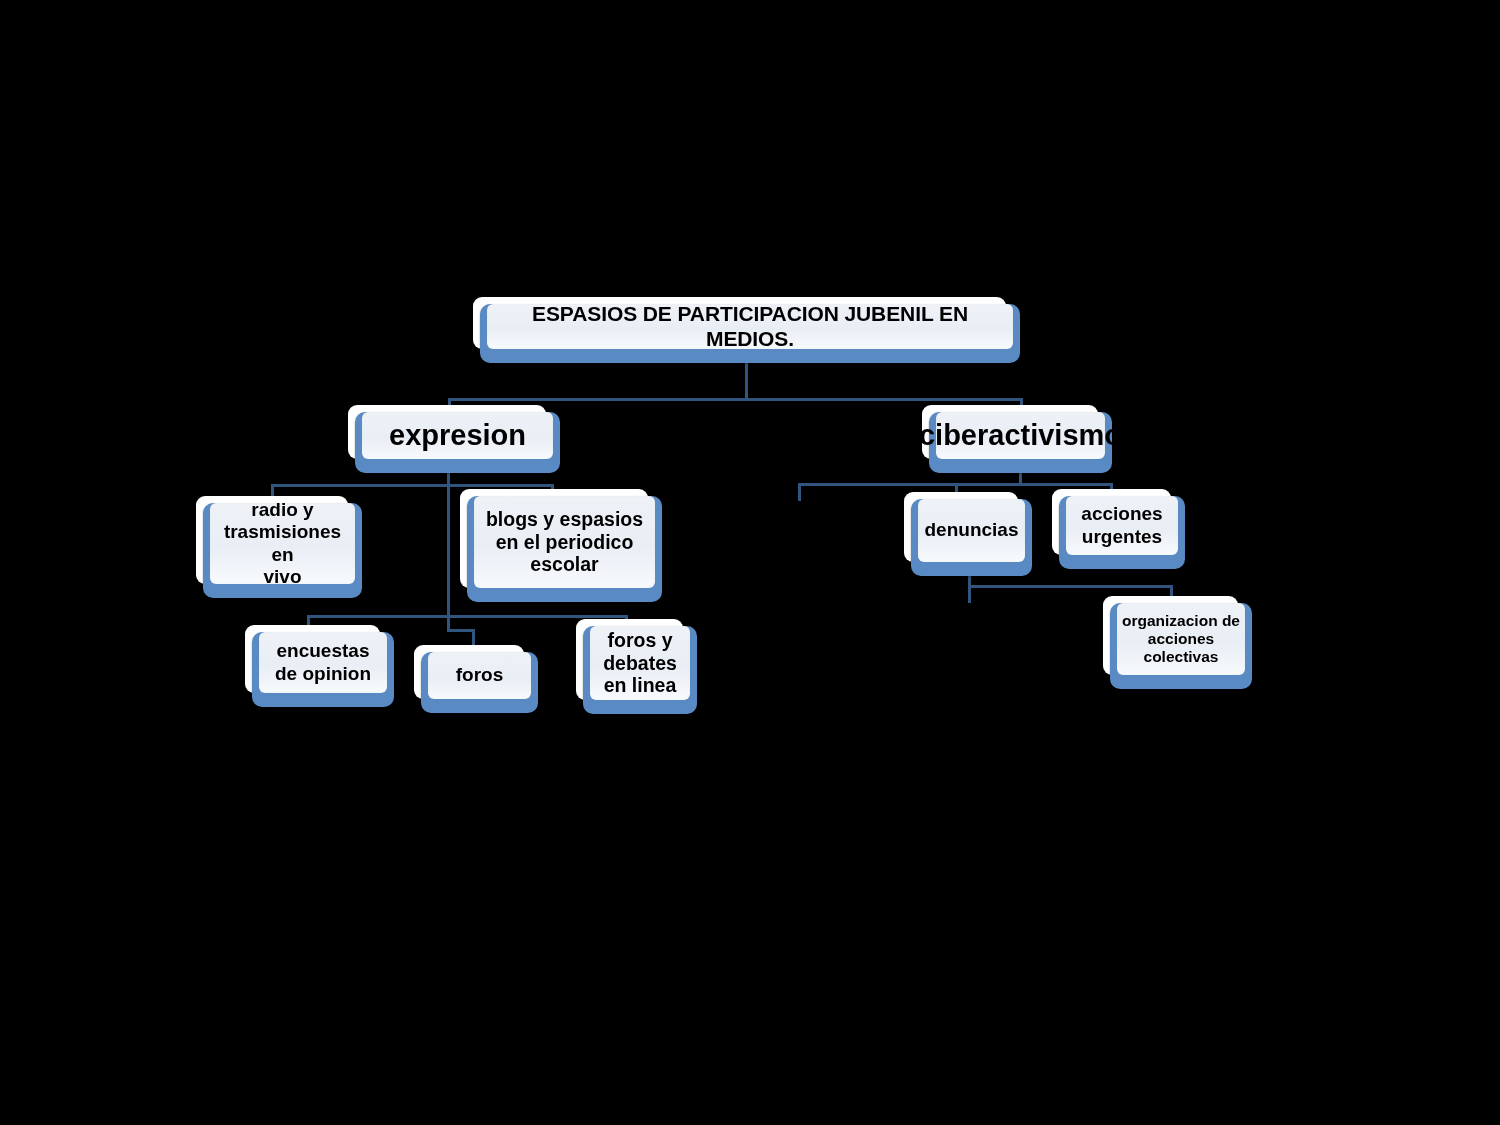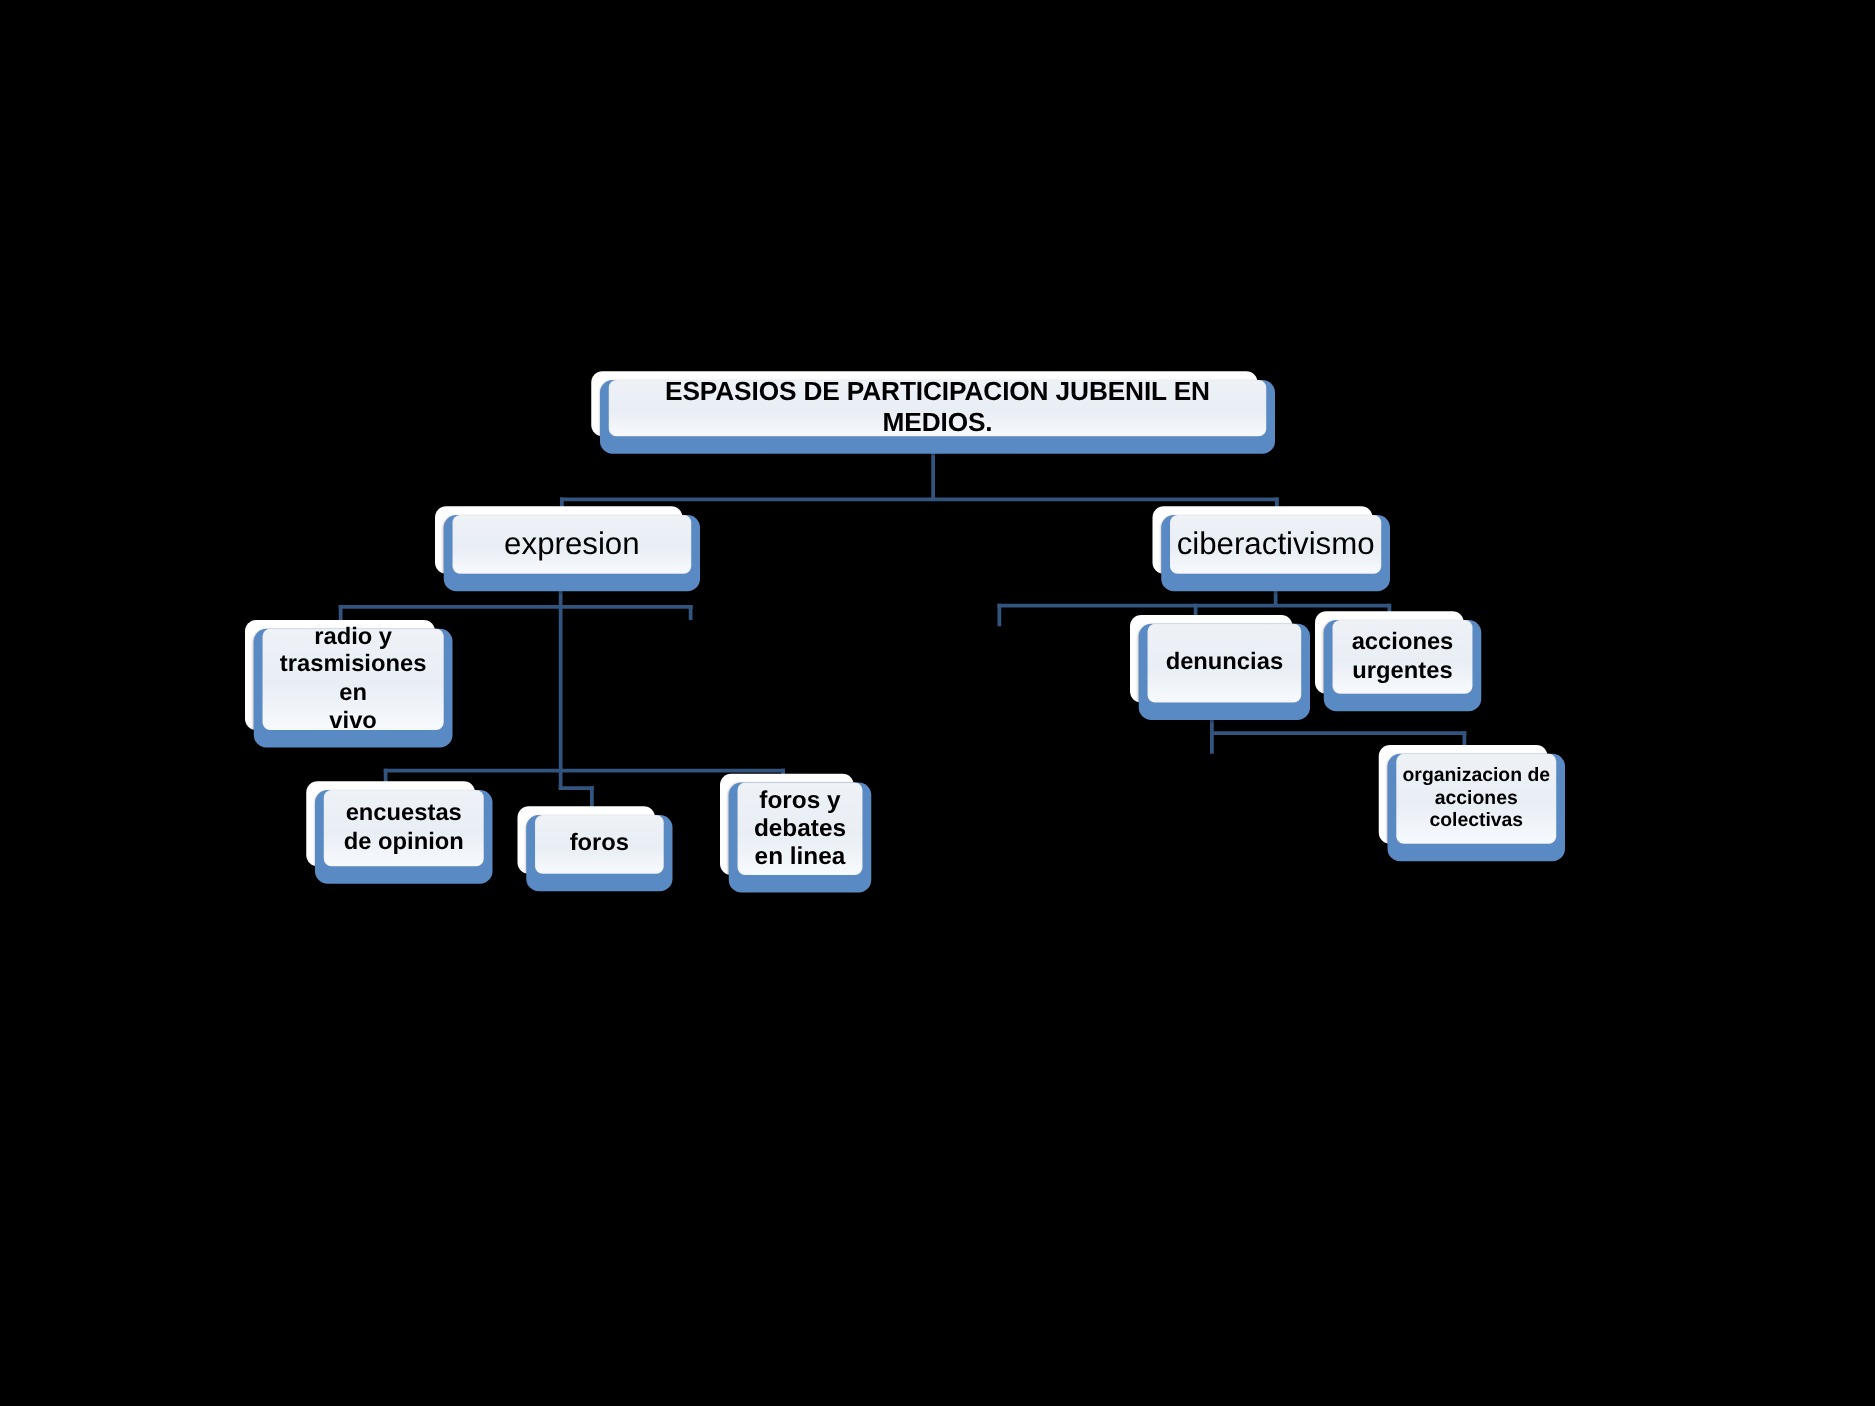--- a/index.html
+++ b/index.html
@@ -64,21 +64,21 @@
   }
   .node .label {
     color: #000000;
     font-weight: 700;
     line-height: 1.16;
     padding: 0 5px;
     white-space: pre-line;
   }
   
   .root .label      { font-size: 21px; letter-spacing: -0.1px; }
-  .lvl2 .label      { font-size: 25px; font-weight: 400; }
+  .lvl2 .label      { font-size: 29px; font-weight: 700; }
   .lvl3 .label      { font-size: 19px; }
   .lvl3b .label     { font-size: 19.5px; }
   .small .label     { font-size: 17px; }
   .tiny .label      { font-size: 15.5px; }
 </style>
 </head>
 <body>
 
 <div id="canvas">
 
@@ -143,20 +143,29 @@
   <div class="node lvl3" style="left:196px; top:496px; width:166px; height:102px;">
     <div class="back-card"></div>
     <div class="blue-card"></div>
     <div class="inner">
       <span class="label">radio y
 trasmisiones en
 vivo</span>
     </div>
   </div>
 
+  <div class="node lvl3b" style="left:460px; top:489px; width:202px; height:113px;">
+    <div class="back-card"></div>
+    <div class="blue-card"></div>
+    <div class="inner">
+      <span class="label">blogs y espasios
+en el periodico
+escolar</span>
+    </div>
+  </div>
 
   <div class="node lvl3" style="left:245px; top:625px; width:149px; height:82px;border-radius:27px;">
     <div class="back-card"></div>
     <div class="blue-card"></div>
     <div class="inner">
       <span class="label">encuestas
 de opinion</span>
     </div>
   </div>
 
@@ -172,21 +181,21 @@
 
   <div class="node lvl3" style="left:414px; top:645px; width:124px; height:68px;">
     <div class="back-card"></div>
     <div class="blue-card"></div>
     <div class="inner">
       <span class="label">foros</span>
     </div>
   </div>
 
 
-  <div class="node lvl3" style="left:904px; top:492px; width:128px; height:84px;padding-left:16px;">
+  <div class="node lvl3" style="left:904px; top:492px; width:128px; height:84px;">
     <div class="back-card"></div>
     <div class="blue-card"></div>
     <div class="inner">
       <span class="label">denuncias</span>
     </div>
   </div>
 
   <div class="node lvl3" style="left:1052px; top:489px; width:133px; height:80px;">
     <div class="back-card"></div>
     <div class="blue-card"></div>

